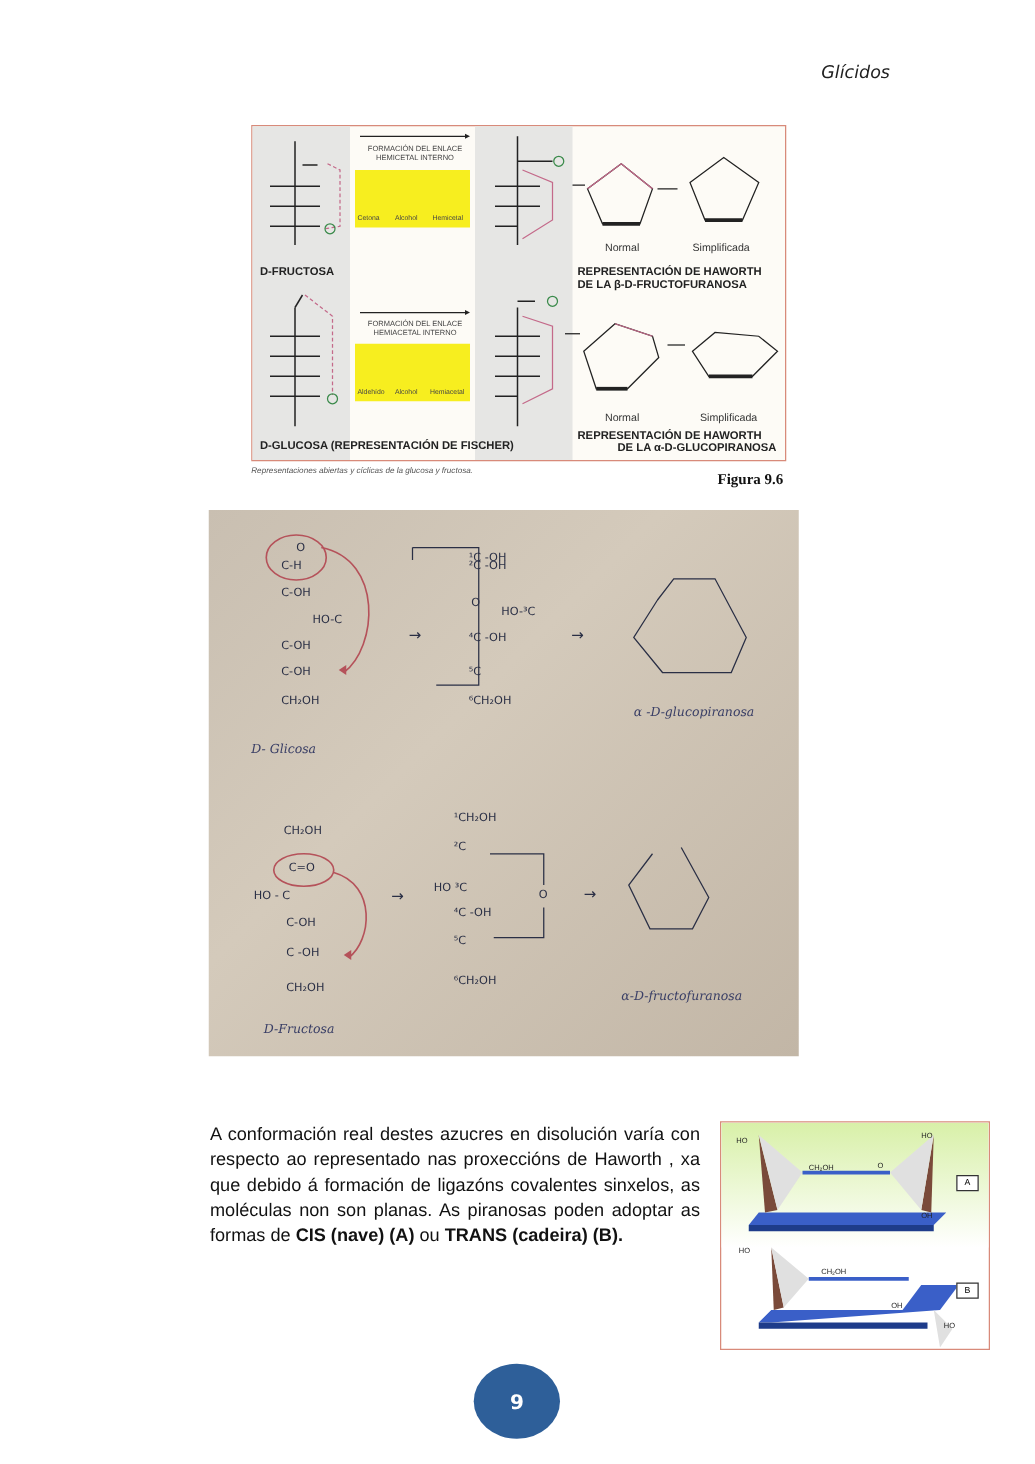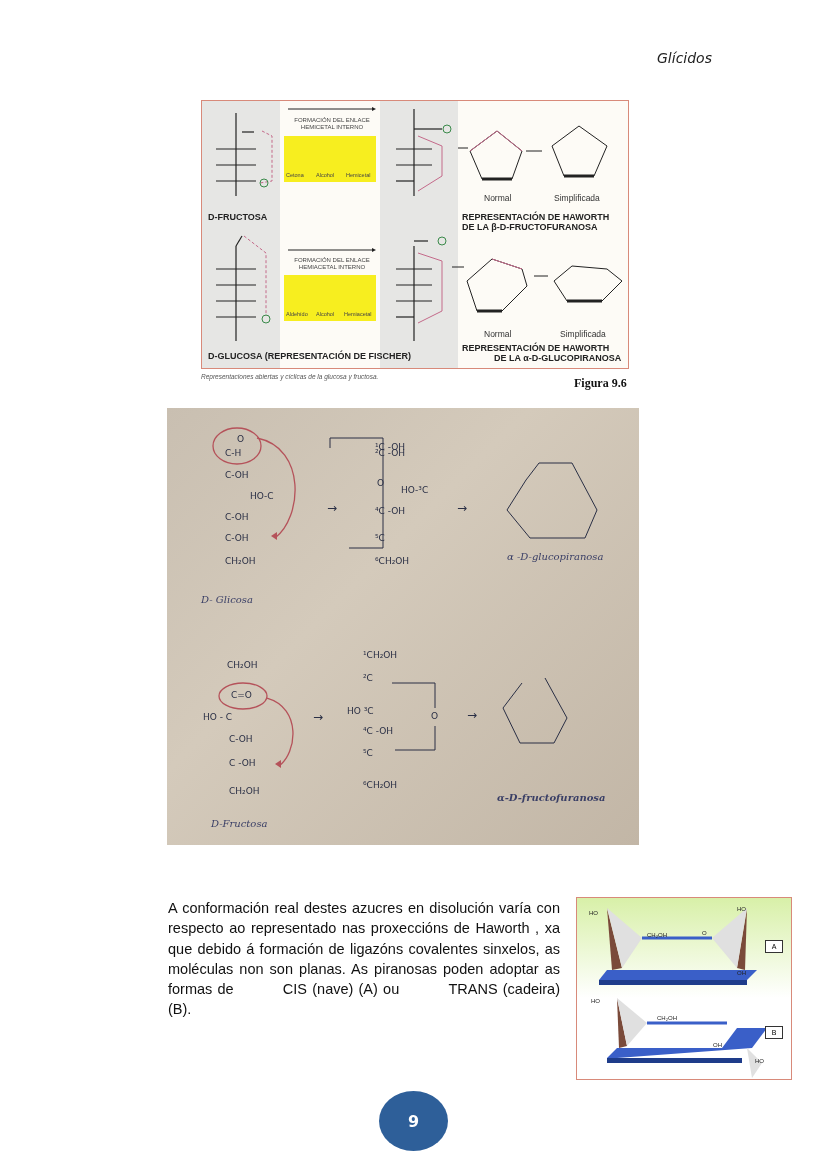--- a/index.html
+++ b/index.html
@@ -11,21 +11,21 @@
   .fig .small{position:absolute;font-size:6px;color:#444;text-align:center;line-height:7px;}
   .fig .ybox{position:absolute;background:#f7ee1f;}
   .fig .ylab{position:absolute;font-size:5.5px;color:#444;}
   .fig .norm{position:absolute;font-size:8.5px;color:#333;}
   .fig-caption{position:absolute;left:201px;top:373px;font-size:6.5px;font-style:italic;color:#555;}
   .fig-num{position:absolute;left:574px;top:376px;font-family:"Liberation Serif",serif;font-weight:bold;font-size:12px;color:#111;}
   .photo{position:absolute;left:167px;top:408px;width:472px;height:437px;background:linear-gradient(135deg,#c9bfb1 0%,#d4cabb 40%,#c2b6a6 100%);}
   .hw{position:absolute;font-family:"DejaVu Sans",sans-serif;font-size:9px;color:#2a2f45;white-space:nowrap;}
   .hwl{position:absolute;font-family:"DejaVu Serif",serif;font-style:italic;font-size:10px;color:#3a3f66;white-space:nowrap;}
   .para{position:absolute;left:168px;top:898px;width:392px;font-size:14.5px;line-height:20.3px;text-align:justify;color:#111;}
-  .para b{font-weight:normal;margin-left:44px;}
+  .para b{font-weight:bold;}
   .conf{position:absolute;left:576px;top:897px;width:214px;height:181px;border:1px solid #d88a7a;background:#fff;overflow:hidden;}
   .conf .tag{position:absolute;width:16px;height:11px;border:1px solid #333;font-size:7px;text-align:center;line-height:11px;background:#fff;}
   .conf .t{position:absolute;font-size:6px;color:#222;}
   .page-badge{position:absolute;left:379px;top:1091px;width:69px;height:60px;border-radius:50%;background:#2e5f99;color:#fff;font-weight:bold;font-size:16px;display:flex;align-items:center;justify-content:center;font-family:"DejaVu Sans",sans-serif;}
 </style>
 </head>
 <body>
 
 <div class="header-title">Glícidos</div>
 
@@ -153,39 +153,39 @@
   <div class="hwl" style="left:34px;top:186px;">D- Glicosa</div>
   <div class="hw" style="left:160px;top:93px;font-size:12px;">→</div>
   <div class="hw" style="left:210px;top:70px;">O</div>
   <div class="hw" style="left:208px;top:34px;">¹C -OH</div>
   <div class="hw" style="left:208px;top:40px;">²C -OH</div>
   <div class="hw" style="left:190px;top:77px;padding-left:44px;">HO-³C</div>
   <div class="hw" style="left:208px;top:98px;">⁴C -OH</div>
   <div class="hw" style="left:208px;top:125px;">⁵C</div>
   <div class="hw" style="left:208px;top:148px;">⁶CH₂OH</div>
   <div class="hw" style="left:290px;top:93px;font-size:12px;">→</div>
-  <div class="hwl" style="left:340px;top:143px;">α -D-glucopiranosa</div>
+  <div class="hwl" style="left:340px;top:157px;">α -D-glucopiranosa</div>
 
   <div class="hw" style="left:60px;top:252px;">CH₂OH</div>
   <div class="hw" style="left:64px;top:282px;">C=O</div>
   <div class="hw" style="left:36px;top:304px;">HO - C</div>
   <div class="hw" style="left:62px;top:326px;">C-OH</div>
   <div class="hw" style="left:62px;top:350px;">C -OH</div>
   <div class="hw" style="left:62px;top:378px;">CH₂OH</div>
   <div class="hwl" style="left:44px;top:410px;">D-Fructosa</div>
   <div class="hw" style="left:146px;top:302px;font-size:12px;">→</div>
   <div class="hw" style="left:196px;top:242px;">¹CH₂OH</div>
   <div class="hw" style="left:196px;top:265px;">²C</div>
   <div class="hw" style="left:180px;top:298px;">HO ³C</div>
   <div class="hw" style="left:196px;top:318px;">⁴C -OH</div>
   <div class="hw" style="left:196px;top:340px;">⁵C</div>
   <div class="hw" style="left:196px;top:372px;">⁶CH₂OH</div>
   <div class="hw" style="left:264px;top:303px;">O</div>
   <div class="hw" style="left:300px;top:300px;font-size:12px;">→</div>
-  <div class="hwl" style="left:330px;top:384px;font-weight:bold;">α-D-fructofuranosa</div>
+  <div class="hwl" style="left:330px;top:384px;">α-D-fructofuranosa</div>
 </div>
 
 <div class="para"><span>A conformación real destes azucres en disolución varía con respecto ao representado nas proxeccións de Haworth , xa que debido á formación de ligazóns covalentes sinxelos, as moléculas non son planas. As piranosas poden adoptar as formas de </span><b>CIS (nave) (A)</b><span> ou </span><b>TRANS (cadeira) (B).</b></div>
 
 <div class="conf">
   <svg style="position:absolute;left:0;top:0" width="214" height="181">
     <defs>
         <linearGradient id="g" x1="0" y1="0" x2="0" y2="1">
           <stop offset="0" stop-color="#d8f0a8"></stop>
           <stop offset="1" stop-color="#ffffff"></stop>

